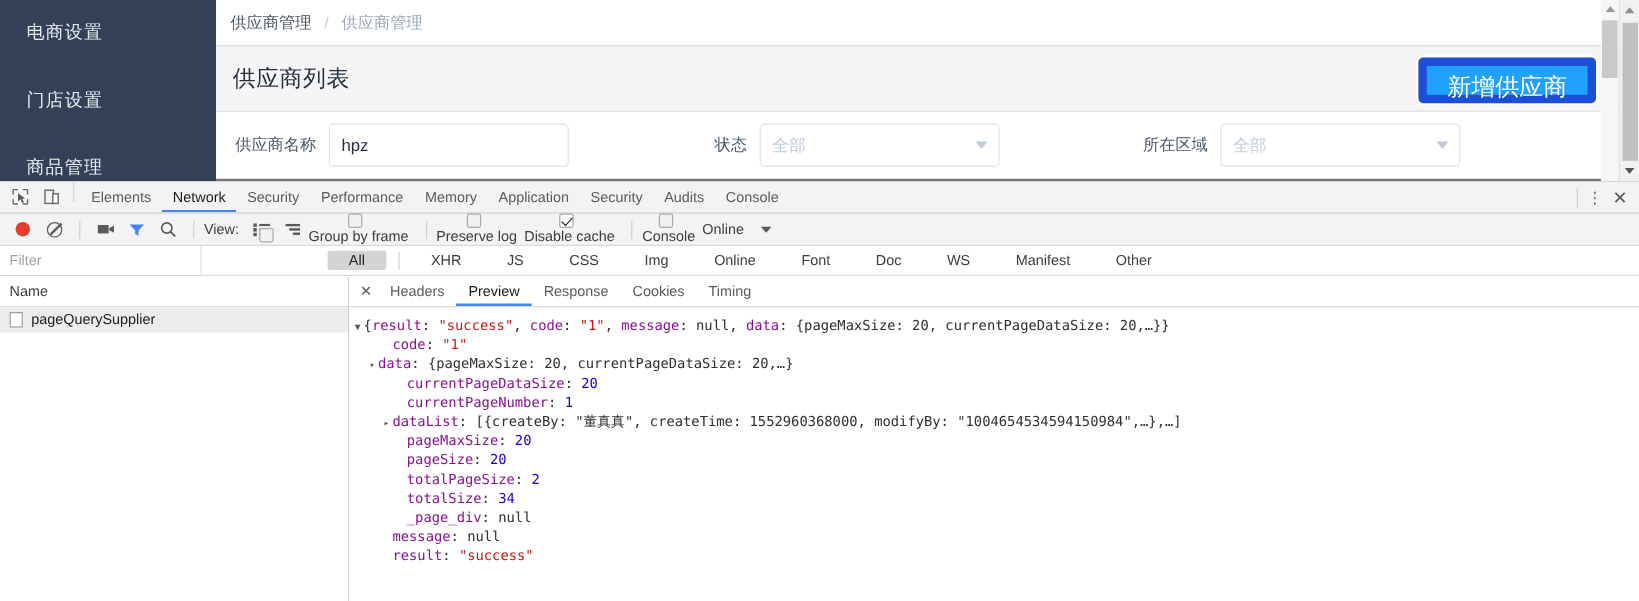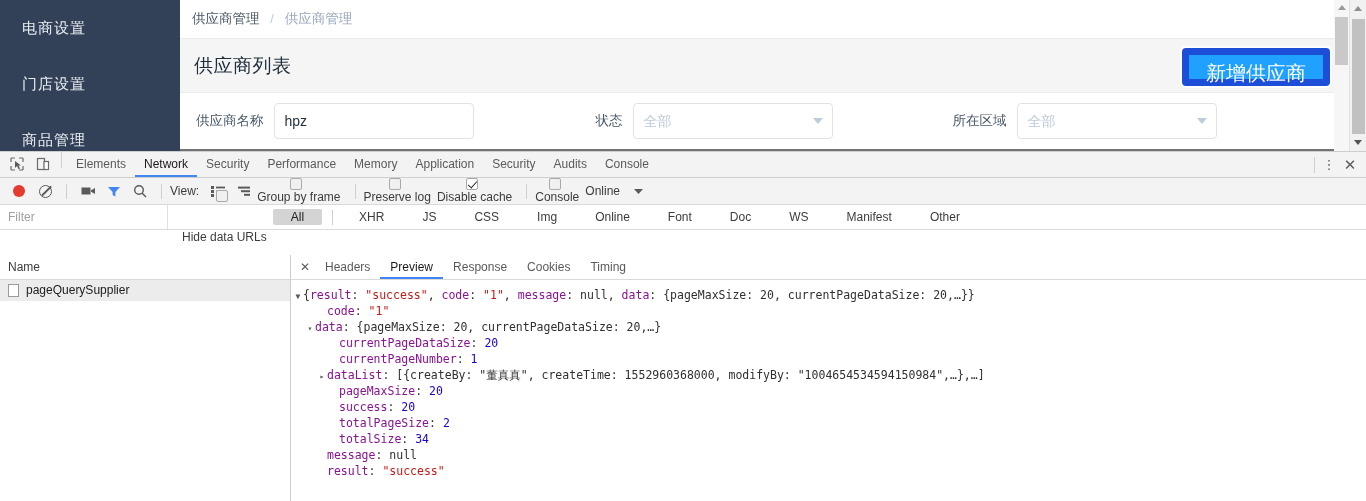--- a/index.html
+++ b/index.html
@@ -191,21 +191,21 @@
     width: 168px; height: 24px; border: none; outline: none;
     padding-left: 8px; font-size: 12px; color: #3c3c3c;
     border-right: 1px solid #e0e0e0; background: #fff;
   }
   .filter-input::placeholder { color: #a0a0a0; }
   .ftype {
     padding: 1px 18px; margin-right: 2px; cursor: pointer; color: #3c3c3c; border-radius: 2px;
   }
   .ftype.sel { background: #d4d4d4; color: #202020; }
 
-  .dt-body { position: absolute; left: 0; top: 79px; right: 0; bottom: 0; display: flex; margin-top: 24px; }
+  .dt-body { position: absolute; left: 0; top: 79px; right: 0; bottom: 0; display: flex; }
   .net-list {
     width: 291px; border-right: 1px solid #cdcdcd; background: #fff; overflow: hidden;
   }
   .nl-head {
     height: 25px; line-height: 25px; font-size: 12px; color: #3c3c3c;
     padding-left: 8px; border-bottom: 1px solid #dadada; background: #fff;
   }
   .nl-row {
     height: 21px; line-height: 21px; font-size: 12px; color: #202020;
     padding-left: 8px; display: flex; align-items: center; background: #ececec;
@@ -475,22 +475,23 @@
           <span class="tri">▼</span><span class="p">{</span><span class="k">result</span><span class="p">: </span><span class="s">"success"</span><span class="p">, </span><span class="k">code</span><span class="p">: </span><span class="s">"1"</span><span class="p">, </span><span class="k">message</span><span class="p">: </span><span class="nl">null</span><span class="p">, </span><span class="k">data</span><span class="p">: </span><span class="p">{pageMaxSize: 20, currentPageDataSize: 20,…}}</span>
         </div>
 
         <div id="json-lines">
             <div class="jline ind2"><span class="tri"></span><span class="k">code</span><span class="p">: </span><span class="s">"1"</span></div>
             <div class="jline ind1"><span class="tri">▾</span><span class="k">data</span><span class="p">: </span><span class="p">{pageMaxSize: 20, currentPageDataSize: 20,…}</span></div>
             <div class="jline ind3"><span class="tri"></span><span class="k">currentPageDataSize</span><span class="p">: </span><span class="n">20</span></div>
             <div class="jline ind3"><span class="tri"></span><span class="k">currentPageNumber</span><span class="p">: </span><span class="n">1</span></div>
             <div class="jline ind2"><span class="tri">▸</span><span class="k">dataList</span><span class="p">: </span><span class="p">[{createBy: "董真真", createTime: 1552960368000, modifyBy: "1004654534594150984",…},…]</span></div>
             <div class="jline ind3"><span class="tri"></span><span class="k">pageMaxSize</span><span class="p">: </span><span class="n">20</span></div>
-            <div class="jline ind3"><span class="tri"></span><span class="k">success</span><span class="p">: </span><span class="n">20</span></div>
+            <div class="jline ind3"><span class="tri"></span><span class="k">pageSize</span><span class="p">: </span><span class="n">20</span></div>
             <div class="jline ind3"><span class="tri"></span><span class="k">totalPageSize</span><span class="p">: </span><span class="n">2</span></div>
             <div class="jline ind3"><span class="tri"></span><span class="k">totalSize</span><span class="p">: </span><span class="n">34</span></div>
+            <div class="jline ind3"><span class="tri"></span><span class="k">_page_div</span><span class="p">: </span><span class="nl">null</span></div>
             <div class="jline ind2"><span class="tri"></span><span class="k">message</span><span class="p">: </span><span class="nl">null</span></div>
             <div class="jline ind2"><span class="tri"></span><span class="k">result</span><span class="p">: </span><span class="s">"success"</span></div>
           </div>
       </div>
     </div>
   </div>
 </div>
 
 </body></html>

